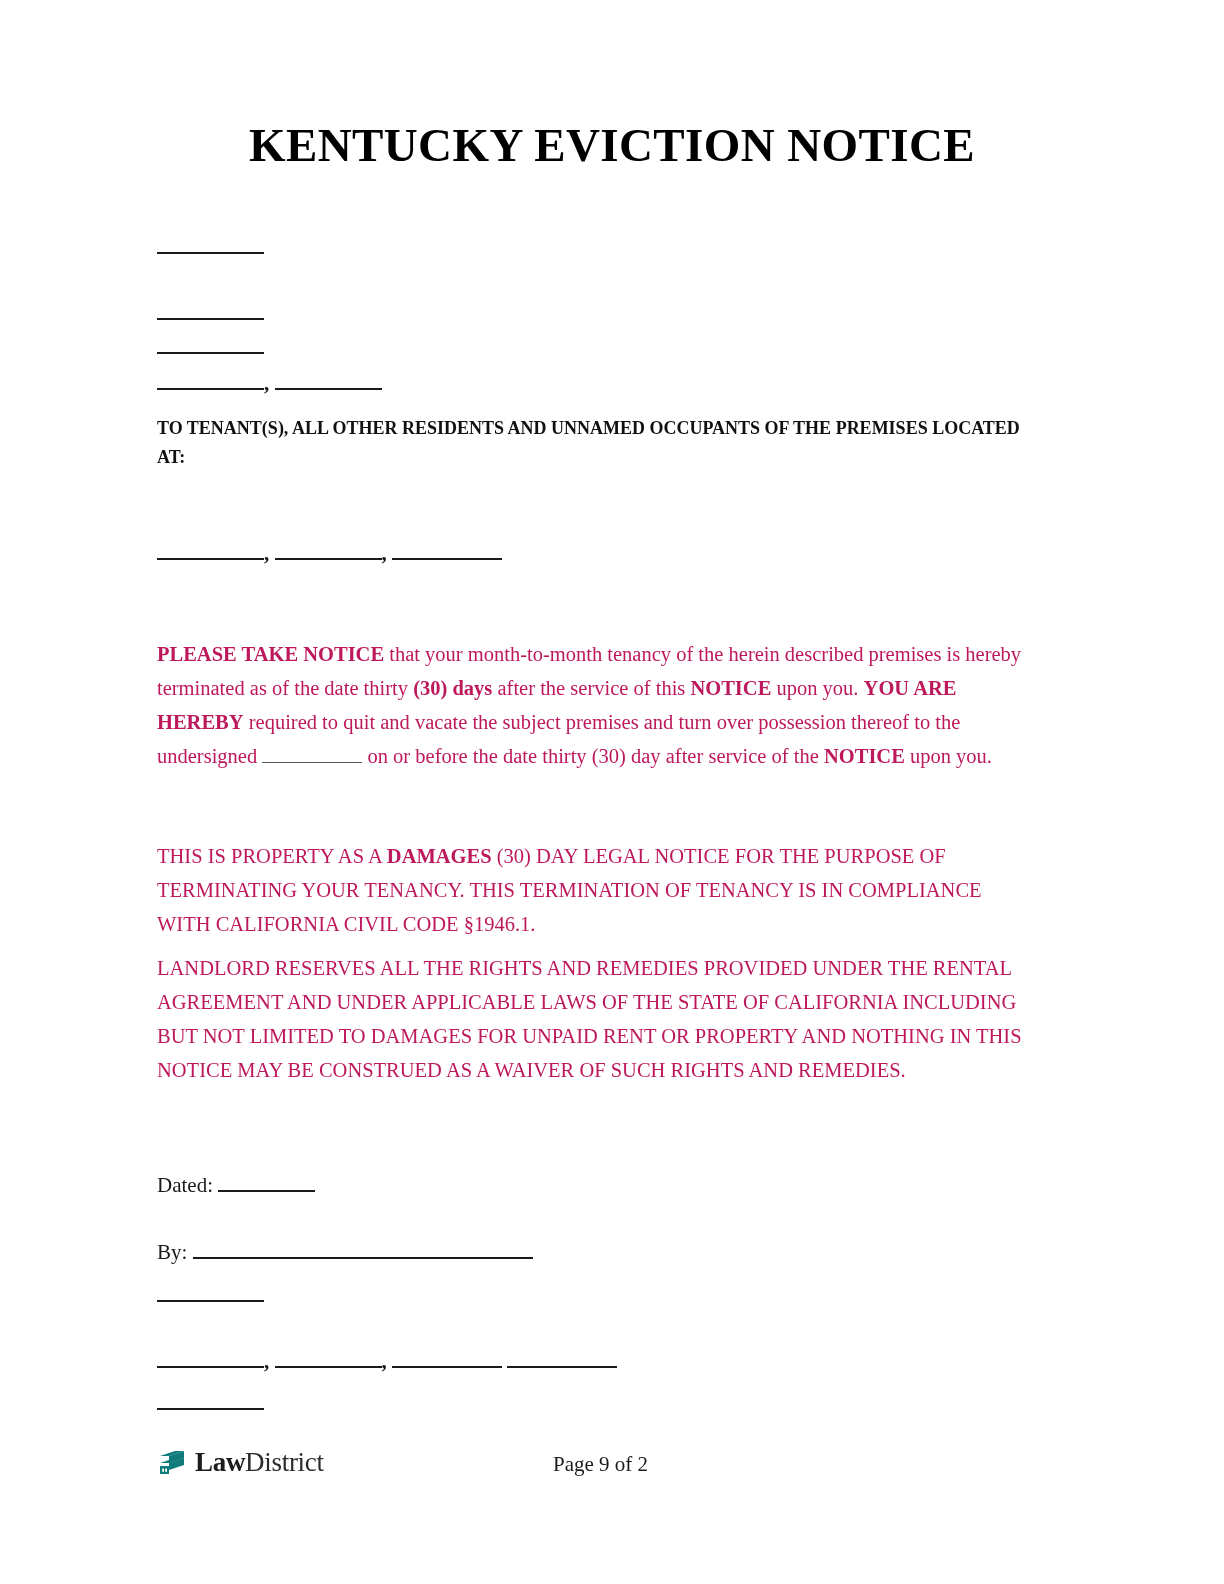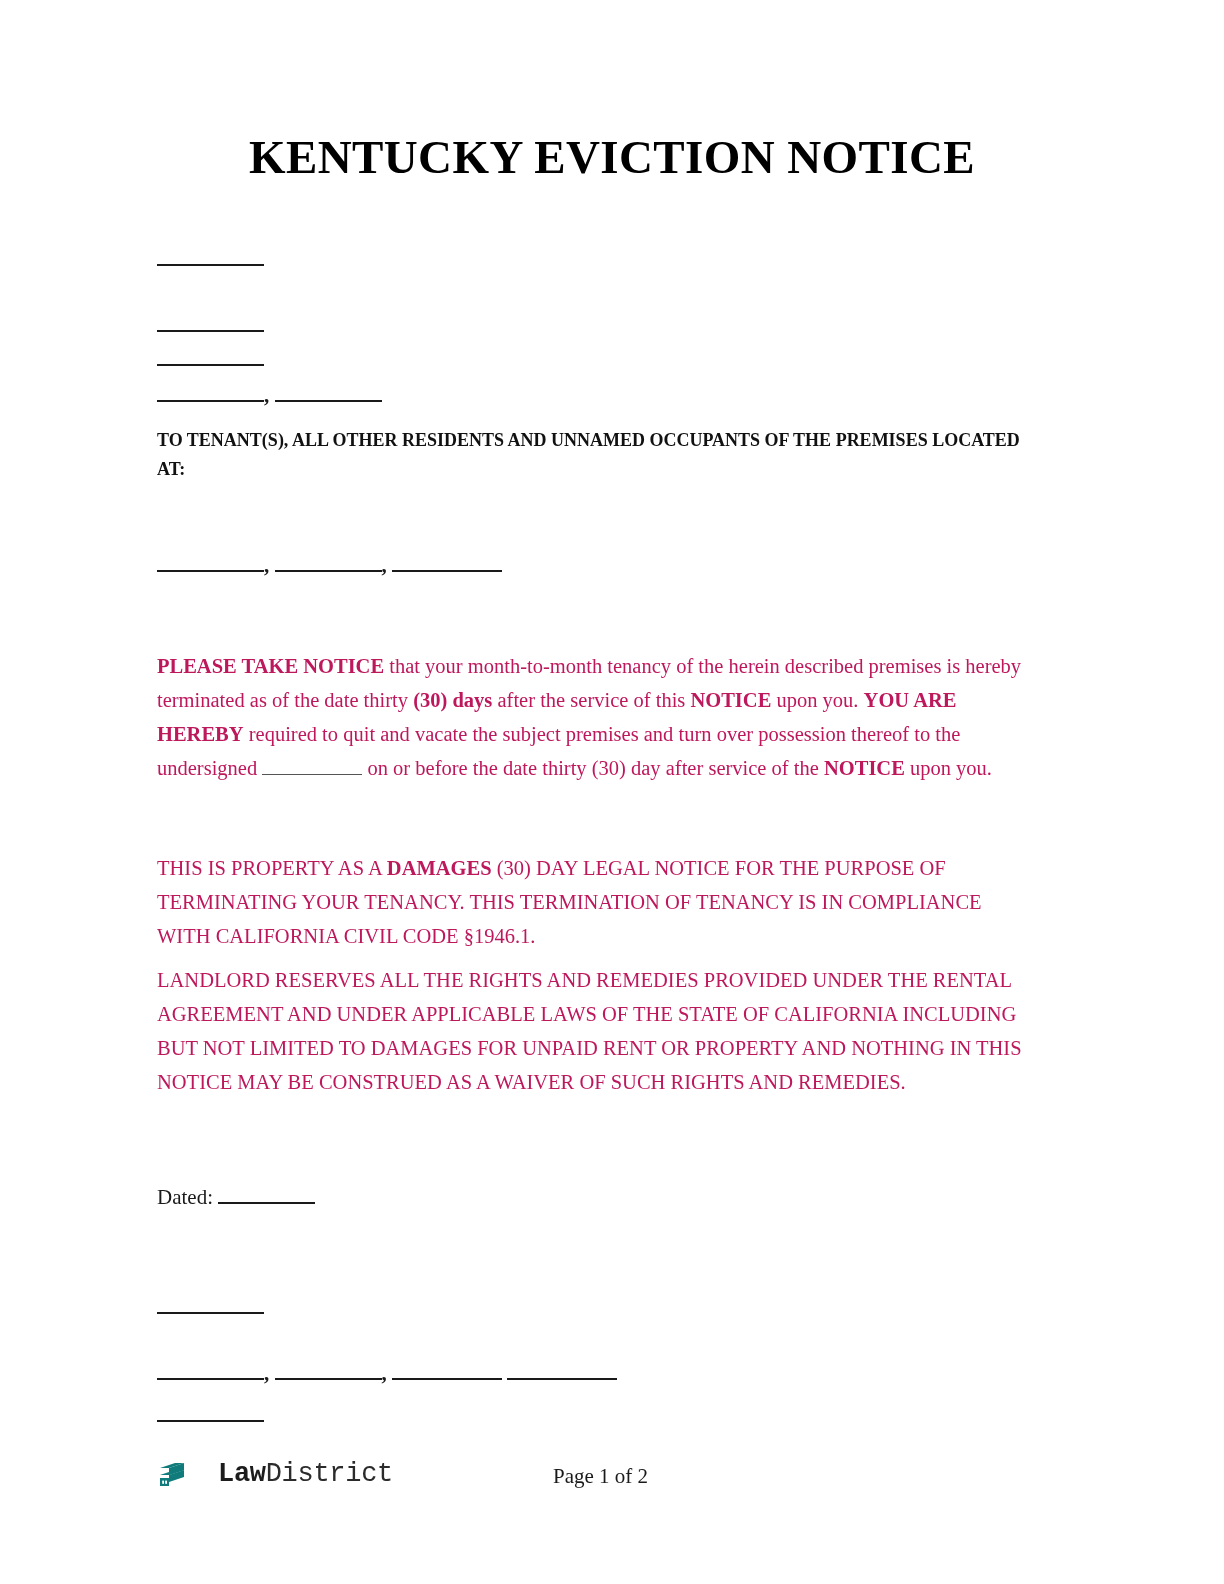--- a/index.html
+++ b/index.html
@@ -23,21 +23,21 @@
     box-sizing: border-box;
     padding: 0;
   }
 
   
   .doc-title {
     text-align: center;
     font-size: 47px;
     font-weight: bold;
     letter-spacing: 0.4px;
-    margin: 12px;
+    margin: 0;
     padding-top: 118px;
     line-height: 1.15;
     color: #000000;
   }
 
   
   .blank {
     display: inline-block;
     border-bottom: 2px solid #1a1a1a;
     vertical-align: baseline;
@@ -102,26 +102,25 @@
     display: flex;
     align-items: center;
     gap: 8px;
   }
   .logo-mark {
     width: 30px;
     height: 30px;
     display: block;
   }
   .logo-text {
-    font-family: Liberation Mono, monospace;
+    font-family: Liberation Serif, serif;
     font-size: 27px;
     letter-spacing: -0.3px;
     line-height: 1;
     white-space: nowrap;
-    margin-left: 23px;
   }
   .logo-text .law {
     font-weight: bold;
     color: #1c1c1c;
   }
   .logo-text .district {
     font-weight: normal;
     color: #2b2b2b;
   }
   .page-number {
@@ -165,20 +164,23 @@
   <p class="body-para" style="top:616px;"><b>PLEASE TAKE NOTICE</b><span> that your month-to-month tenancy of the herein described premises is hereby terminated as of the date thirty </span><b>(30) days</b><span> after the service of this </span><b>NOTICE</b><span> upon you. </span><b>YOU ARE HEREBY</b><span> required to quit and vacate the subject premises and turn over possession thereof to the undersigned </span><span class="blank thin"></span><span> on or before the date thirty (30) day after service of the </span><b>NOTICE</b><span> upon you.</span></p>
 
   <p class="body-para" style="top:818px;"><span>THIS IS PROPERTY AS A </span><b>DAMAGES</b><span> (30) DAY LEGAL NOTICE FOR THE PURPOSE OF TERMINATING YOUR TENANCY. THIS TERMINATION OF TENANCY IS IN COMPLIANCE WITH CALIFORNIA CIVIL CODE §1946.1.</span></p>
 
   <p class="body-para" style="top:930px;">LANDLORD RESERVES ALL THE RIGHTS AND REMEDIES PROVIDED UNDER THE RENTAL AGREEMENT AND UNDER APPLICABLE LAWS OF THE STATE OF CALIFORNIA INCLUDING BUT NOT LIMITED TO DAMAGES FOR UNPAID RENT OR PROPERTY AND NOTHING IN THIS NOTICE MAY BE CONSTRUED AS A WAIVER OF SUCH RIGHTS AND REMEDIES.</p>
 
   <div class="blank-line-block" style="top:1173px; line-height:1.2;">
     <span style="font-size:21px;">Dated:</span>&nbsp;<span class="blank dated"></span>
   </div>
 
+  <div class="blank-line-block" style="top:1240px; line-height:1.2;">
+    <span style="font-size:21px;">By:</span>&nbsp;<span class="blank wide"></span>
+  </div>
 
   <div class="blank-line-block" style="top:1285px;">
     <span class="blank w1"></span>
   </div>
 
   <div class="blank-line-block" style="top:1351px;">
     <span class="blank w1"></span><span class="comma">,</span>&nbsp;<span class="blank w2"></span><span class="comma">,</span>&nbsp;<span class="blank w3"></span>&nbsp;<span class="blank w3"></span>
   </div>
 
   <div class="blank-line-block" style="top:1393px;">
@@ -195,16 +197,16 @@
           <polygon points="3,16 18,11 27,11 12,16" fill="#0f7c7b"></polygon>
           <polygon points="27,11 27,18 12,23 12,16" fill="#0f7c7b"></polygon>
           <polygon points="3,16 12,16 12,23 3,23" fill="#ffffff"></polygon>
           <rect x="3" y="19" width="9" height="8" fill="#0f7c7b"></rect>
           <rect x="5.2" y="21.6" width="1.8" height="3.2" fill="#ffffff"></rect>
           <rect x="8.2" y="21.6" width="1.8" height="3.2" fill="#ffffff"></rect>
         </svg>
       </span>
       <span class="logo-text"><span class="law">Law</span><span class="district">District</span></span>
     </div>
-    <div class="page-number">Page 1 of 2</div>
+    <div class="page-number">Page 9 of 2</div>
   </div>
 
 </div>
 
 </body></html>

